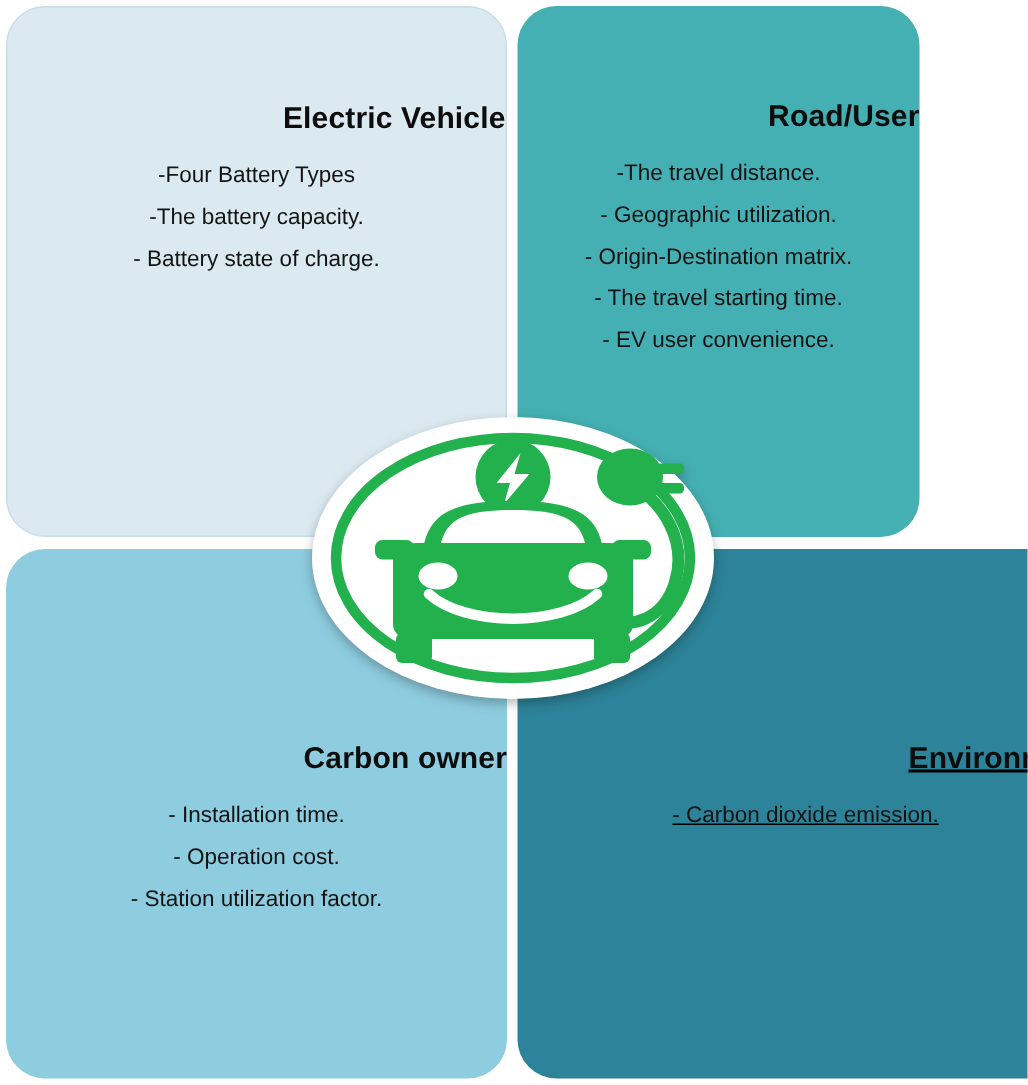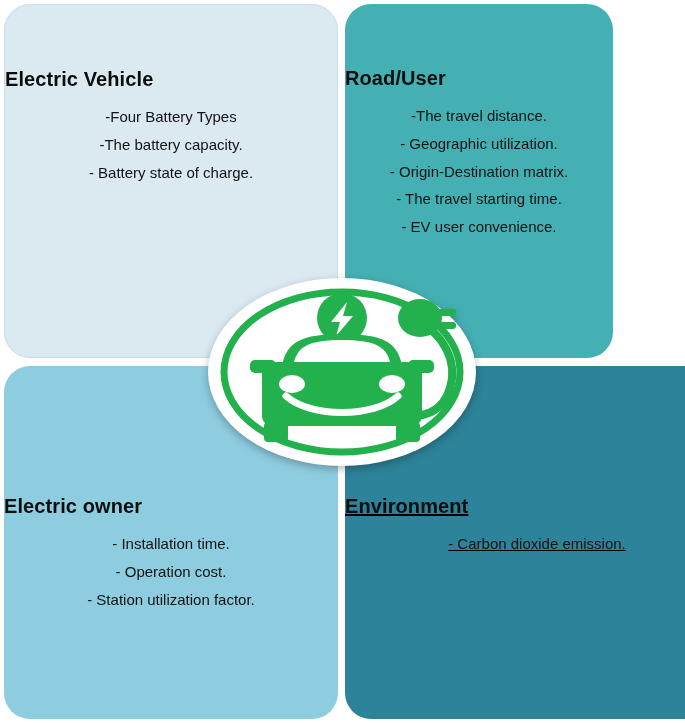--- a/index.html
+++ b/index.html
@@ -20,21 +20,21 @@
     height: 723px;
     background: #ffffff;
   }
 
   
   .quadrant {
     position: absolute;
     box-sizing: border-box;
     display: flex;
     flex-direction: column;
-    align-items: flex-start;
+    align-items: flex-end;
     overflow: hidden;
   }
 
   .q-tl {
     left: 4px;  top: 4px;
     width: 334px; height: 354px;
     background: #dbeaf1;
     border: 1px solid #c9dde6;
     border-radius: 26px;
     padding-top: 62px;
@@ -118,21 +118,21 @@
     <ul class="q-list">
       <li>-The travel distance.</li>
       <li>- Geographic utilization.</li>
       <li>-  Origin-Destination matrix.</li>
       <li>- The travel starting time.</li>
       <li>-  EV user convenience.</li>
     </ul>
   </div>
 
   <div class="quadrant q-bl">
-    <div class="q-title">Electric owner</div>
+    <div class="q-title">Carbon owner</div>
     <ul class="q-list">
       <li>- Installation time.</li>
       <li>-  Operation cost.</li>
       <li>-  Station utilization factor.</li>
     </ul>
   </div>
 
   <div class="quadrant q-br">
     <div class="q-title">Environment</div>
     <ul class="q-list">

